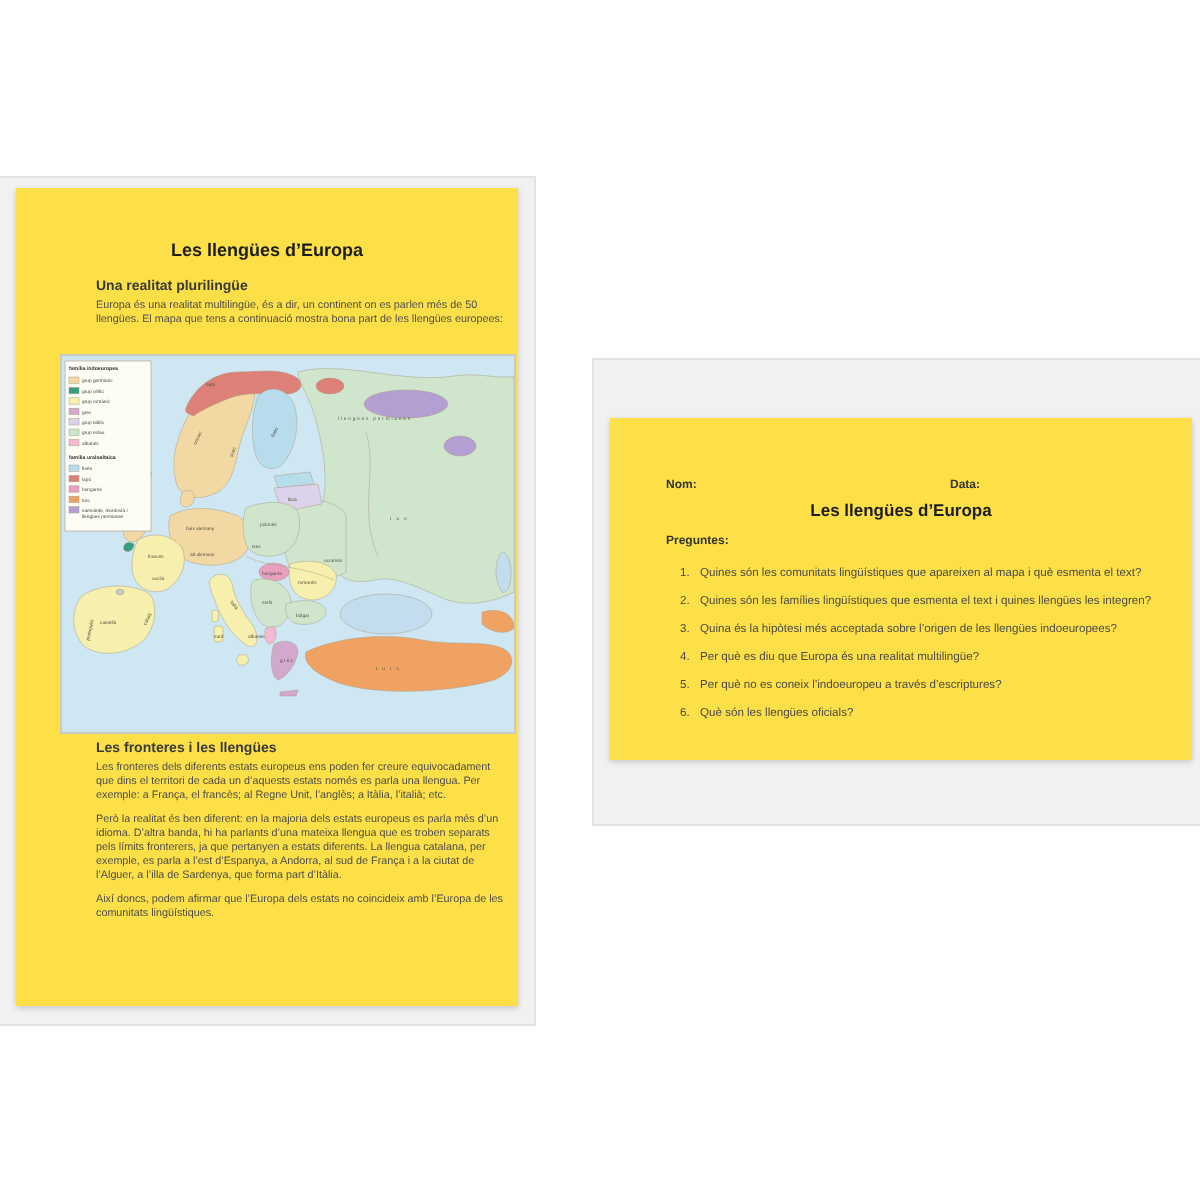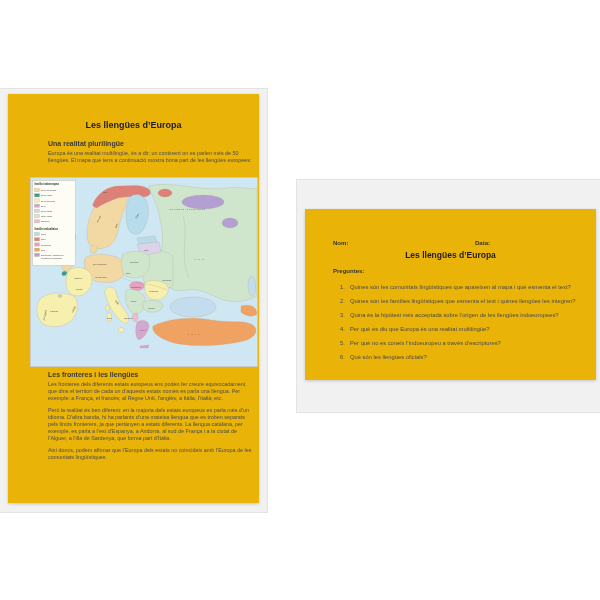--- a/index.html
+++ b/index.html
@@ -3,21 +3,21 @@
 <meta charset="utf-8">
 <style>
   html,body{margin:0;padding:0;}
   body{
     width:600px;height:600px;position:relative;background:#ffffff;
     font-family:"Liberation Sans",sans-serif;overflow:hidden;
   }
   .ws{position:absolute;background:#f1f1f1;border:1px solid #e3e3e3;}
   .ws1{left:-2px;top:88px;width:268px;height:423px;}
   .ws2{left:296px;top:179px;width:306px;height:232px;}
-  .page{position:absolute;background:#eab308;box-shadow:0 1px 3px rgba(0,0,0,.18);}
+  .page{position:absolute;background:#fde047;box-shadow:0 1px 3px rgba(0,0,0,.18);}
   .page1{left:8px;top:94px;width:251px;height:409px;}
   .page2{left:305px;top:209px;width:291px;height:171px;}
 
   
   .p1-title{position:absolute;top:26px;left:0;right:0;text-align:center;
     font-size:9px;font-weight:bold;color:#1d1d1d;}
   .p1-h{position:absolute;left:40px;width:204px;font-size:7px;font-weight:bold;color:#3a3a3a;}
   .h1{top:46px;}
   .h2{top:277px;}
   .p1-p{position:absolute;left:40px;width:204px;font-size:5.4px;line-height:7px;color:#4d4d4d;}

